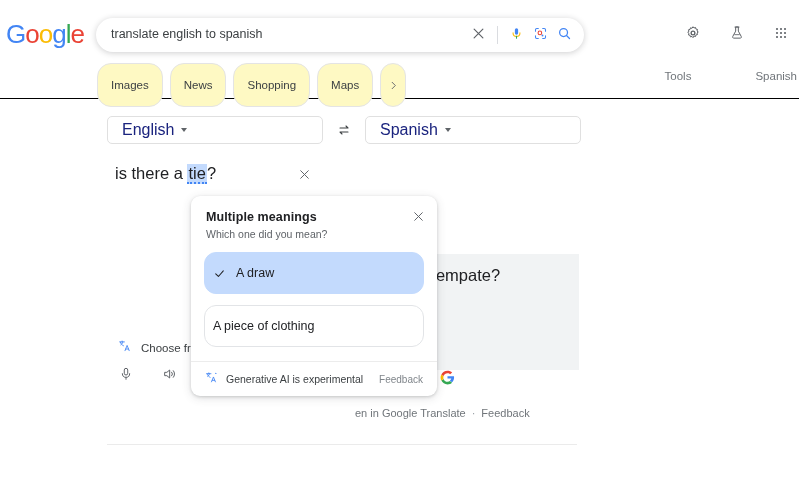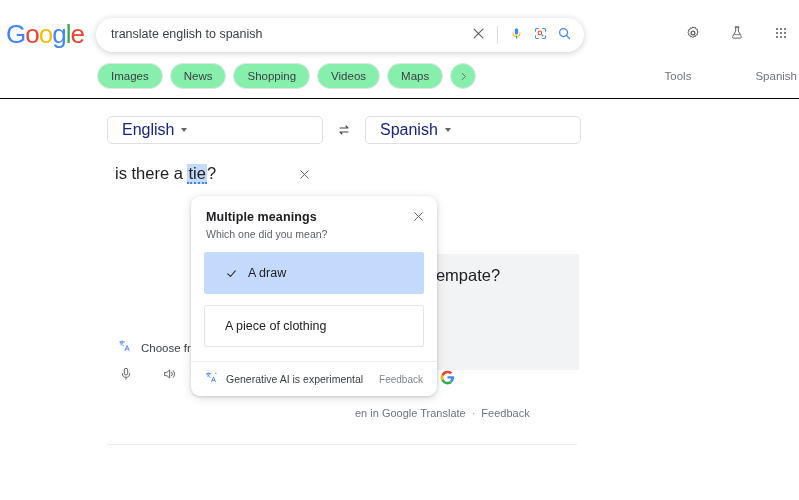--- a/index.html
+++ b/index.html
@@ -84,25 +84,25 @@
 
   
   .chips {
     position: absolute;
     left: 97px;
     top: 63px;
     display: flex;
     gap: 7px;
   }
   .chip {
-    height: 26px;
+    height: 44px;
     padding: 0 13px;
     border: 1px solid #e4e4e4;
     border-radius: 14px;
-    background: #86efac;
+    background: #fef9c3;
     display: flex;
     align-items: center;
     justify-content: center;
     font-size: 11.5px;
     color: #3c4043;
     box-sizing: border-box;
     white-space: nowrap;
     cursor: pointer;
   }
   .chip.arrow { width: 26px; padding: 0; }
@@ -308,24 +308,24 @@
     position: absolute;
     right: 12px;
     top: 13px;
     cursor: pointer;
   }
   .options {
     padding: 12px 13px 14px 13px;
   }
   .option {
     height: 42px;
-    border-radius: 2px;
-    display: flex;
-    align-items: center;
-    padding-left: 20px;
+    border-radius: 12px;
+    display: flex;
+    align-items: center;
+    padding-left: 8px;
     box-sizing: border-box;
     font-size: 12.5px;
     color: #202124;
     cursor: pointer;
   }
   .option.selected {
     background: #c3dafd;
     border: 1px solid #c3dafd;
   }
   .option.plain {
@@ -400,21 +400,20 @@
           <path d="M15.2 15.2 L20 20" stroke="#4285f4" stroke-width="2" stroke-linecap="round"></path>
         </svg>
       </span>
     </div>
   </div>
 
   <div class="chips">
     <div class="chip">Images</div>
     <div class="chip">News</div>
     <div class="chip">Shopping</div>
-    <div class="chip">Videos</div>
     <div class="chip">Maps</div>
     <div class="chip arrow">
       <svg width="11" height="11" viewBox="0 0 24 24">
           <path d="M9 5 L16 12 L9 19" stroke="#5f6368" stroke-width="2" fill="none" stroke-linecap="round" stroke-linejoin="round"></path>
         </svg>
     </div>
   </div>
 
   <div class="header-icons">
     <span class="ic">

